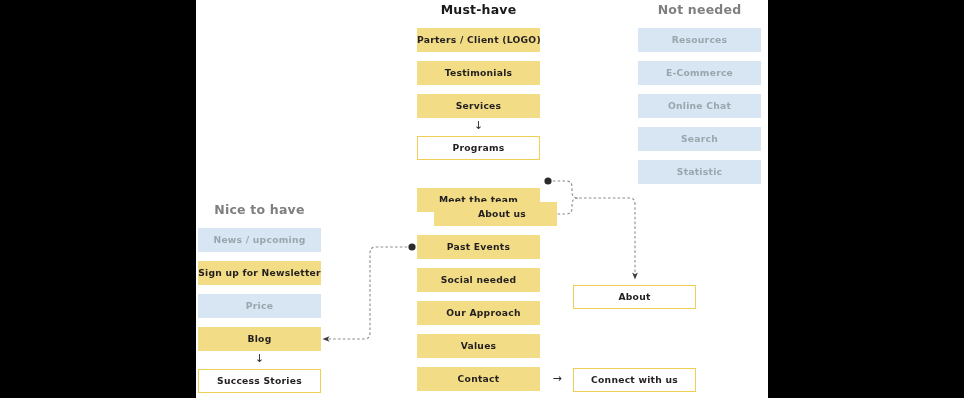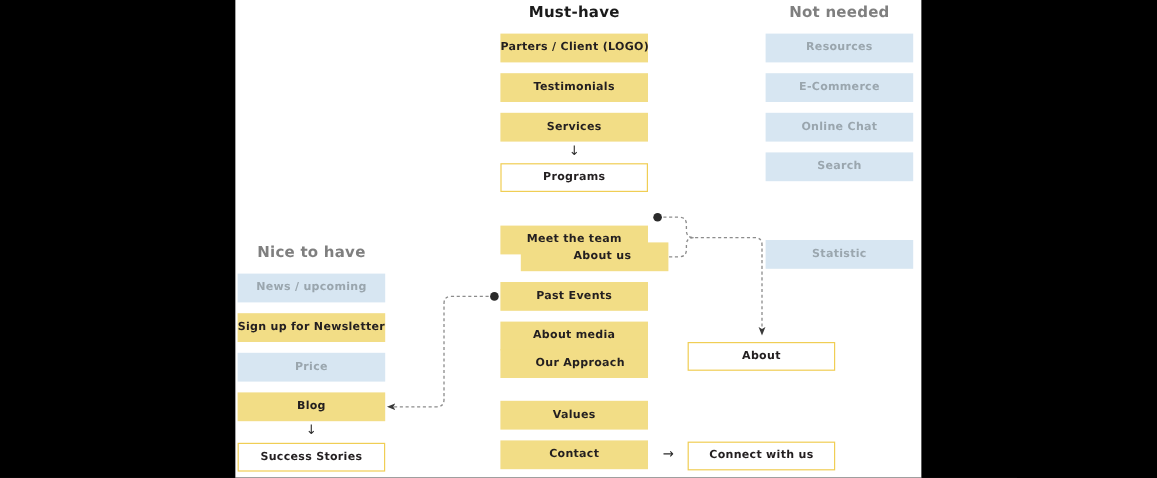--- a/index.html
+++ b/index.html
@@ -146,39 +146,39 @@
     <div class="mini-arrow" style="left:221px; top:121px;">↓</div>
 
     <div class="node outline" style="left:221px; top:136px;">Programs</div>
 
     <div class="node yellow" style="left:221px; top:169px;margin-top:19px;">Meet the team</div>
 
     <div class="node yellow" style="left:238px; top:202px;padding-left:13px;">About us</div>
 
     <div class="node yellow" style="left:221px; top:235px;">Past Events</div>
 
-    <div class="node yellow" style="left:221px; top:268px;">About media</div>
-
-    <div class="node yellow" style="left:221px; top:291px;padding-left:10px;">Our Approach</div>
+    <div class="node yellow" style="left:221px; top:268px;">Social needed</div>
+
+    <div class="node yellow" style="left:221px; top:301px;padding-left:10px;">Our Approach</div>
 
     <div class="node yellow" style="left:221px; top:334px;">Values</div>
 
     <div class="node yellow" style="left:221px; top:367px;">Contact</div>
 
     <div class="col-header grey" style="left:442px; top:2px;">Not needed</div>
 
     <div class="node blue" style="left:442px; top:28px;">Resources</div>
 
     <div class="node blue" style="left:442px; top:61px;">E-Commerce</div>
 
     <div class="node blue" style="left:442px; top:94px;">Online Chat</div>
 
     <div class="node blue" style="left:442px; top:127px;">Search</div>
 
-    <div class="node blue" style="left:442px; top:160px;margin-top:40px;">Statistic</div>
+    <div class="node blue" style="left:442px; top:160px;">Statistic</div>
 
     <div class="col-header grey" style="left:2px; top:202px;">Nice to have</div>
 
     <div class="node yellow" style="left:2px; top:261px;">Sign up for Newsletter</div>
 
     <div class="node blue" style="left:2px; top:228px;">News / upcoming</div>
 
     <div class="node blue" style="left:2px; top:294px;">Price</div>
 
     <div class="node yellow" style="left:2px; top:327px;">Blog</div>

